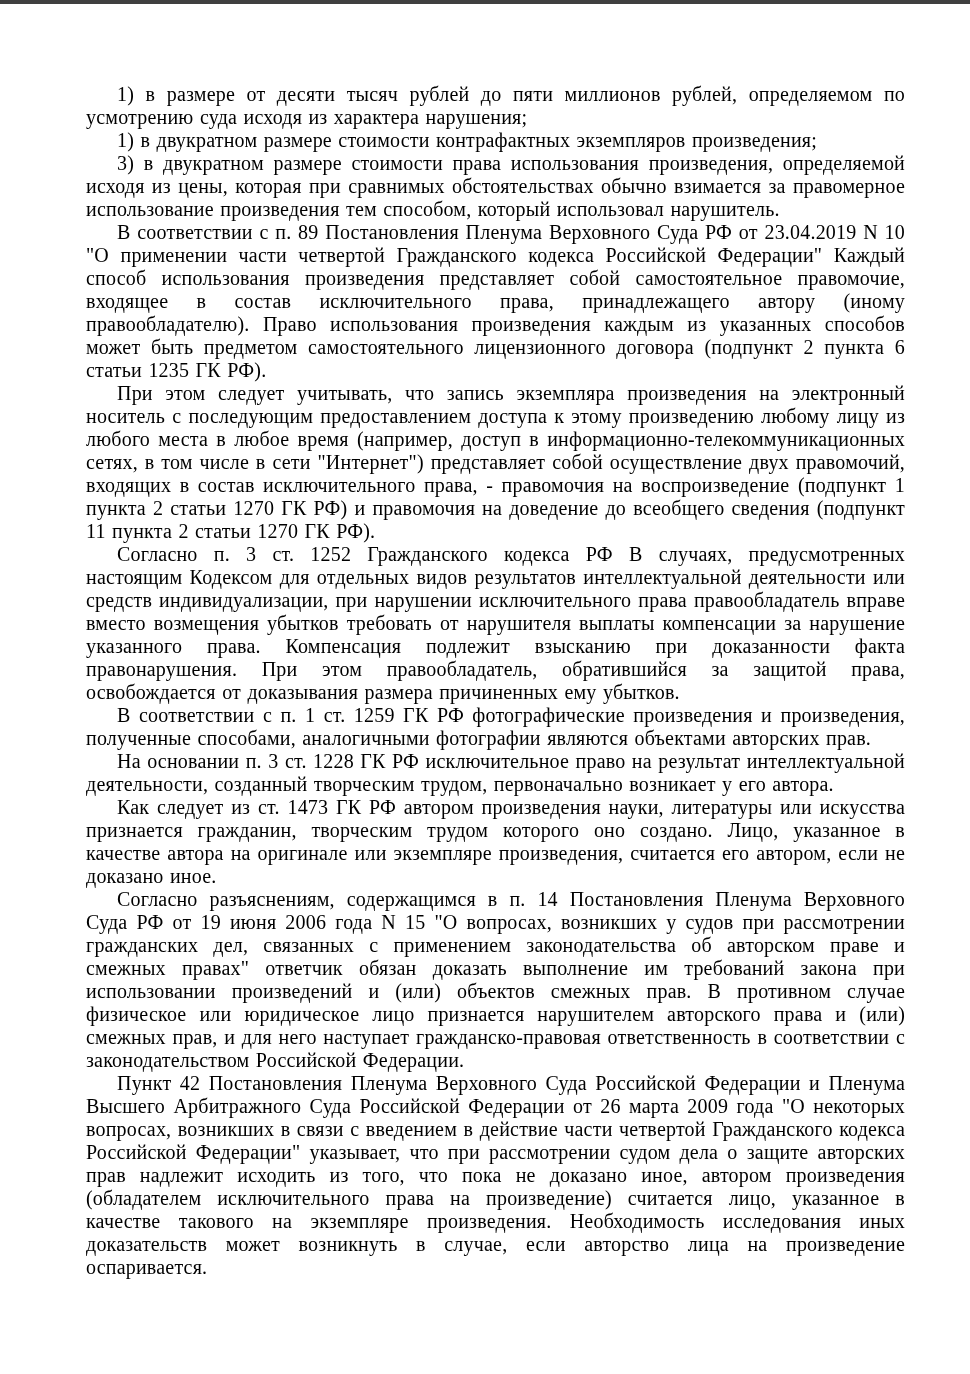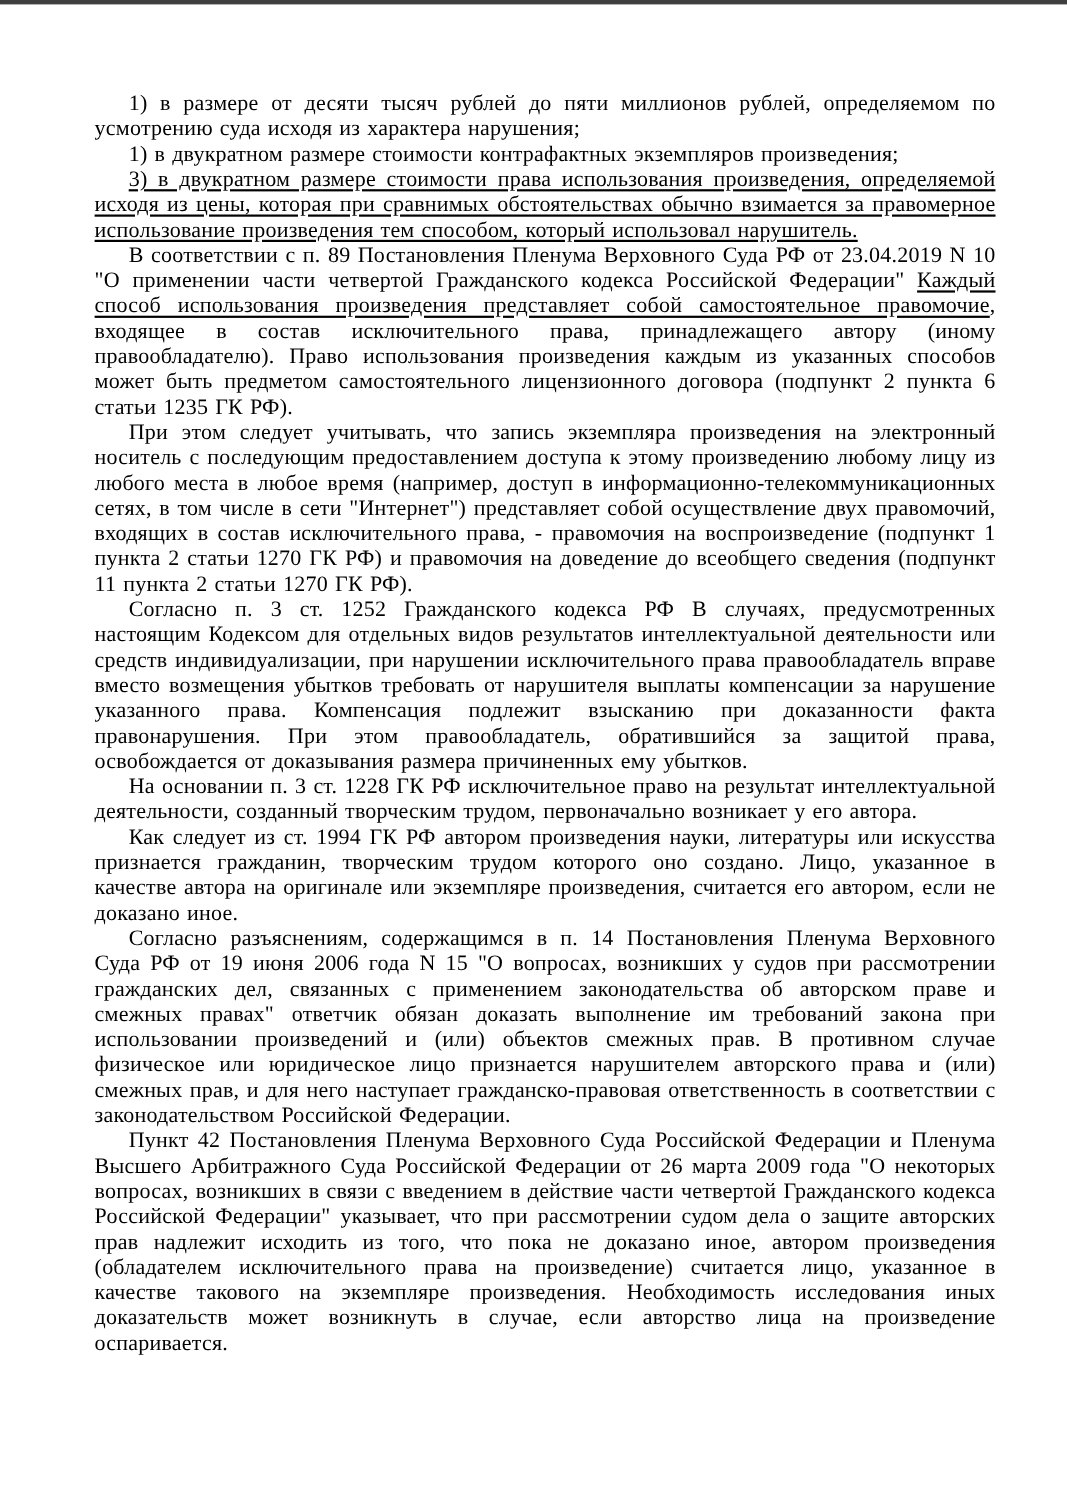--- a/index.html
+++ b/index.html
@@ -34,34 +34,34 @@
     letter-spacing: 0.2px;
     word-spacing: 1.2px;
     text-align: justify;
   }
   .para {
     margin: 0;
     padding: 0;
     text-indent: 31px;
   }
   .u {
-    text-decoration: underline;
     text-underline-offset: 3px;
   }
 </style>
 </head>
 <body>
 
 <div class="page" style="background: rgb(255, 255, 255); color: rgb(0, 0, 0);">
   <div class="top-bar" style="background: rgb(63, 63, 63);"></div>
   <div class="text-block">
       <p class="para"><span>1) в размере от десяти тысяч рублей до пяти миллионов рублей, определяемом по усмотрению суда исходя из характера нарушения;</span></p>
       <p class="para"><span>1) в двукратном размере стоимости контрафактных экземпляров произведения;</span></p>
       <p class="para"><span class="u">3) в двукратном размере стоимости права использования произведения, определяемой исходя из цены, которая при сравнимых обстоятельствах обычно взимается за правомерное использование произведения тем способом, который использовал нарушитель.</span></p>
       <p class="para"><span>В соответствии с п. 89 Постановления Пленума Верховного Суда РФ от 23.04.2019 N 10 "О применении части четвертой Гражданского кодекса Российской Федерации" </span><span class="u">Каждый способ использования произведения представляет собой самостоятельное правомочие</span><span>, входящее в состав исключительного права, принадлежащего автору (иному правообладателю). Право использования произведения каждым из указанных способов может быть предметом самостоятельного лицензионного договора (подпункт 2 пункта 6 статьи 1235 ГК РФ).</span></p>
       <p class="para"><span>При этом следует учитывать, что запись экземпляра произведения на электронный носитель с последующим предоставлением доступа к этому произведению любому лицу из любого места в любое время (например, доступ в информационно-телекоммуникационных сетях, в том числе в сети "Интернет") представляет собой осуществление двух правомочий, входящих в состав исключительного права, - правомочия на воспроизведение (подпункт 1 пункта 2 статьи 1270 ГК РФ) и правомочия на доведение до всеобщего сведения (подпункт 11 пункта 2 статьи 1270 ГК РФ).</span></p>
       <p class="para"><span>Согласно п. 3 ст. 1252 Гражданского кодекса РФ В случаях, предусмотренных настоящим Кодексом для отдельных видов результатов интеллектуальной деятельности или средств индивидуализации, при нарушении исключительного права правообладатель вправе вместо возмещения убытков требовать от нарушителя выплаты компенсации за нарушение указанного права. Компенсация подлежит взысканию при доказанности факта правонарушения. При этом правообладатель, обратившийся за защитой права, освобождается от доказывания размера причиненных ему убытков.</span></p>
+      <p class="para"><span>В соответствии с п. 1 ст. 1259 ГК РФ фотографические произведения и произведения, полученные способами, аналогичными фотографии являются объектами авторских прав.</span></p>
       <p class="para"><span>На основании п. 3 ст. 1228 ГК РФ исключительное право на результат интеллектуальной деятельности, созданный творческим трудом, первоначально возникает у его автора.</span></p>
-      <p class="para"><span>Как следует из ст. 1994 ГК РФ автором произведения науки, литературы или искусства признается гражданин, творческим трудом которого оно создано. Лицо, указанное в качестве автора на оригинале или экземпляре произведения, считается его автором, если не доказано иное.</span></p>
+      <p class="para"><span>Как следует из ст. 1473 ГК РФ автором произведения науки, литературы или искусства признается гражданин, творческим трудом которого оно создано. Лицо, указанное в качестве автора на оригинале или экземпляре произведения, считается его автором, если не доказано иное.</span></p>
       <p class="para"><span>Согласно разъяснениям, содержащимся в п. 14 Постановления Пленума Верховного Суда РФ от 19 июня 2006 года N 15 "О вопросах, возникших у судов при рассмотрении гражданских дел, связанных с применением законодательства об авторском праве и смежных правах" ответчик обязан доказать выполнение им требований закона при использовании произведений и (или) объектов смежных прав. В противном случае физическое или юридическое лицо признается нарушителем авторского права и (или) смежных прав, и для него наступает гражданско-правовая ответственность в соответствии с законодательством Российской Федерации.</span></p>
       <p class="para"><span>Пункт 42 Постановления Пленума Верховного Суда Российской Федерации и Пленума Высшего Арбитражного Суда Российской Федерации от 26 марта 2009 года "О некоторых вопросах, возникших в связи с введением в действие части четвертой Гражданского кодекса Российской Федерации" указывает, что при рассмотрении судом дела о защите авторских прав надлежит исходить из того, что пока не доказано иное, автором произведения (обладателем исключительного права на произведение) считается лицо, указанное в качестве такового на экземпляре произведения. Необходимость исследования иных доказательств может возникнуть в случае, если авторство лица на произведение оспаривается.</span></p>
     </div>
 </div>
 
 </body></html>

